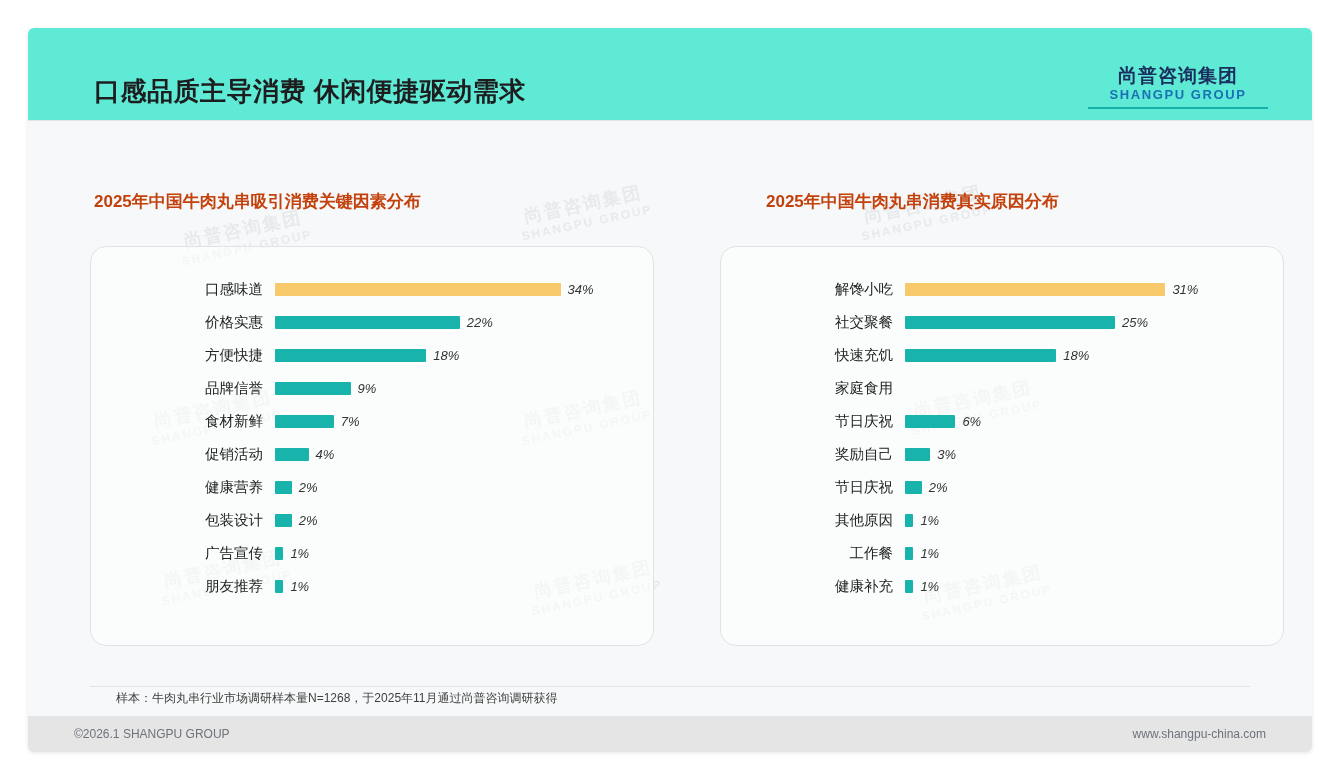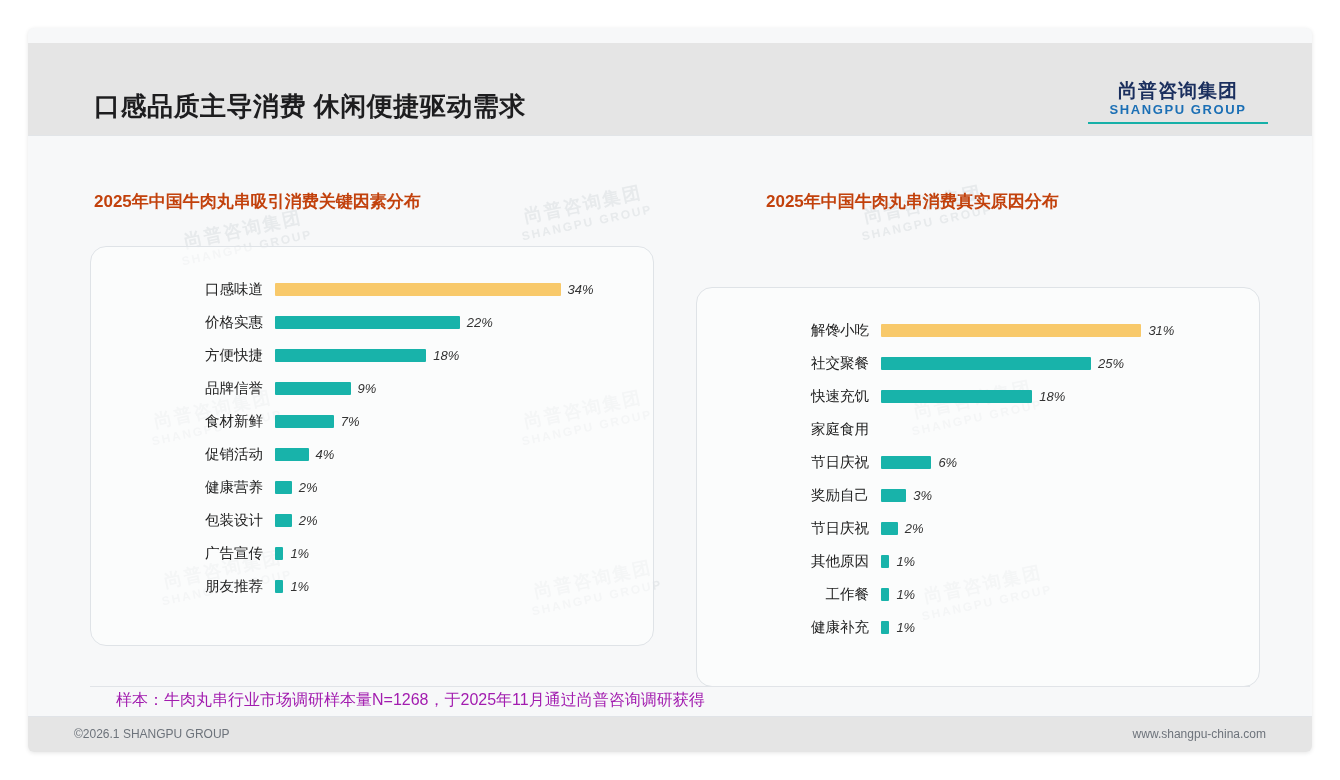--- a/index.html
+++ b/index.html
@@ -22,24 +22,24 @@
     width: 1284px;
     height: 724px;
     background: #f7f8f9;
     border-radius: 6px;
     box-shadow: 0 1px 4px rgba(0,0,0,0.10);
     overflow: hidden;
   }
   
   .header {
     position: absolute;
-    left: 0; top: 15px;
+    left: 0; top: 0;
     width: 100%;
     height: 92px;
-    background: #e5e5e5;
+    background: #5eead4;
     border-bottom: 1px solid #e2e5e8;
   }
   .header-title {
     position: absolute;
     left: 66px;
     top: 46px;
     font-size: 26px;
     font-weight: bold;
     color: #1d1d1f;
     letter-spacing: 0.5px;
@@ -85,21 +85,21 @@
   .panel {
     position: absolute;
     top: 218px;
     width: 562px;
     height: 398px;
     background: rgba(255,255,255,0.55);
     border: 1px solid #dfe3e7;
     border-radius: 16px;
   }
   .panel.left  { left: 62px; }
-  .panel.right { left: 668px; margin-top: 41px; }
+  .panel.right { left: 692px; }
 
   .chart-title {
     position: absolute;
     top: 162px;
     font-size: 17px;
     font-weight: bold;
     color: #c2410c;
   }
   .chart-title.left  { left: 66px; }
   .chart-title.right { left: 738px; }
@@ -149,22 +149,22 @@
     left: 62px;
     top: 658px;
     width: 1160px;
     height: 1px;
     background: #e1e4e8;
   }
   .footnote {
     position: absolute;
     left: 88px;
     top: 662px;
-    font-size: 16px;
-    color: #a21caf;
+    font-size: 12px;
+    color: #404040;
   }
   .footer {
     position: absolute;
     left: 0;
     top: 688px;
     width: 100%;
     height: 36px;
     border-top: 1px solid #e1e4e8;
     background: #e5e5e5;
   }

